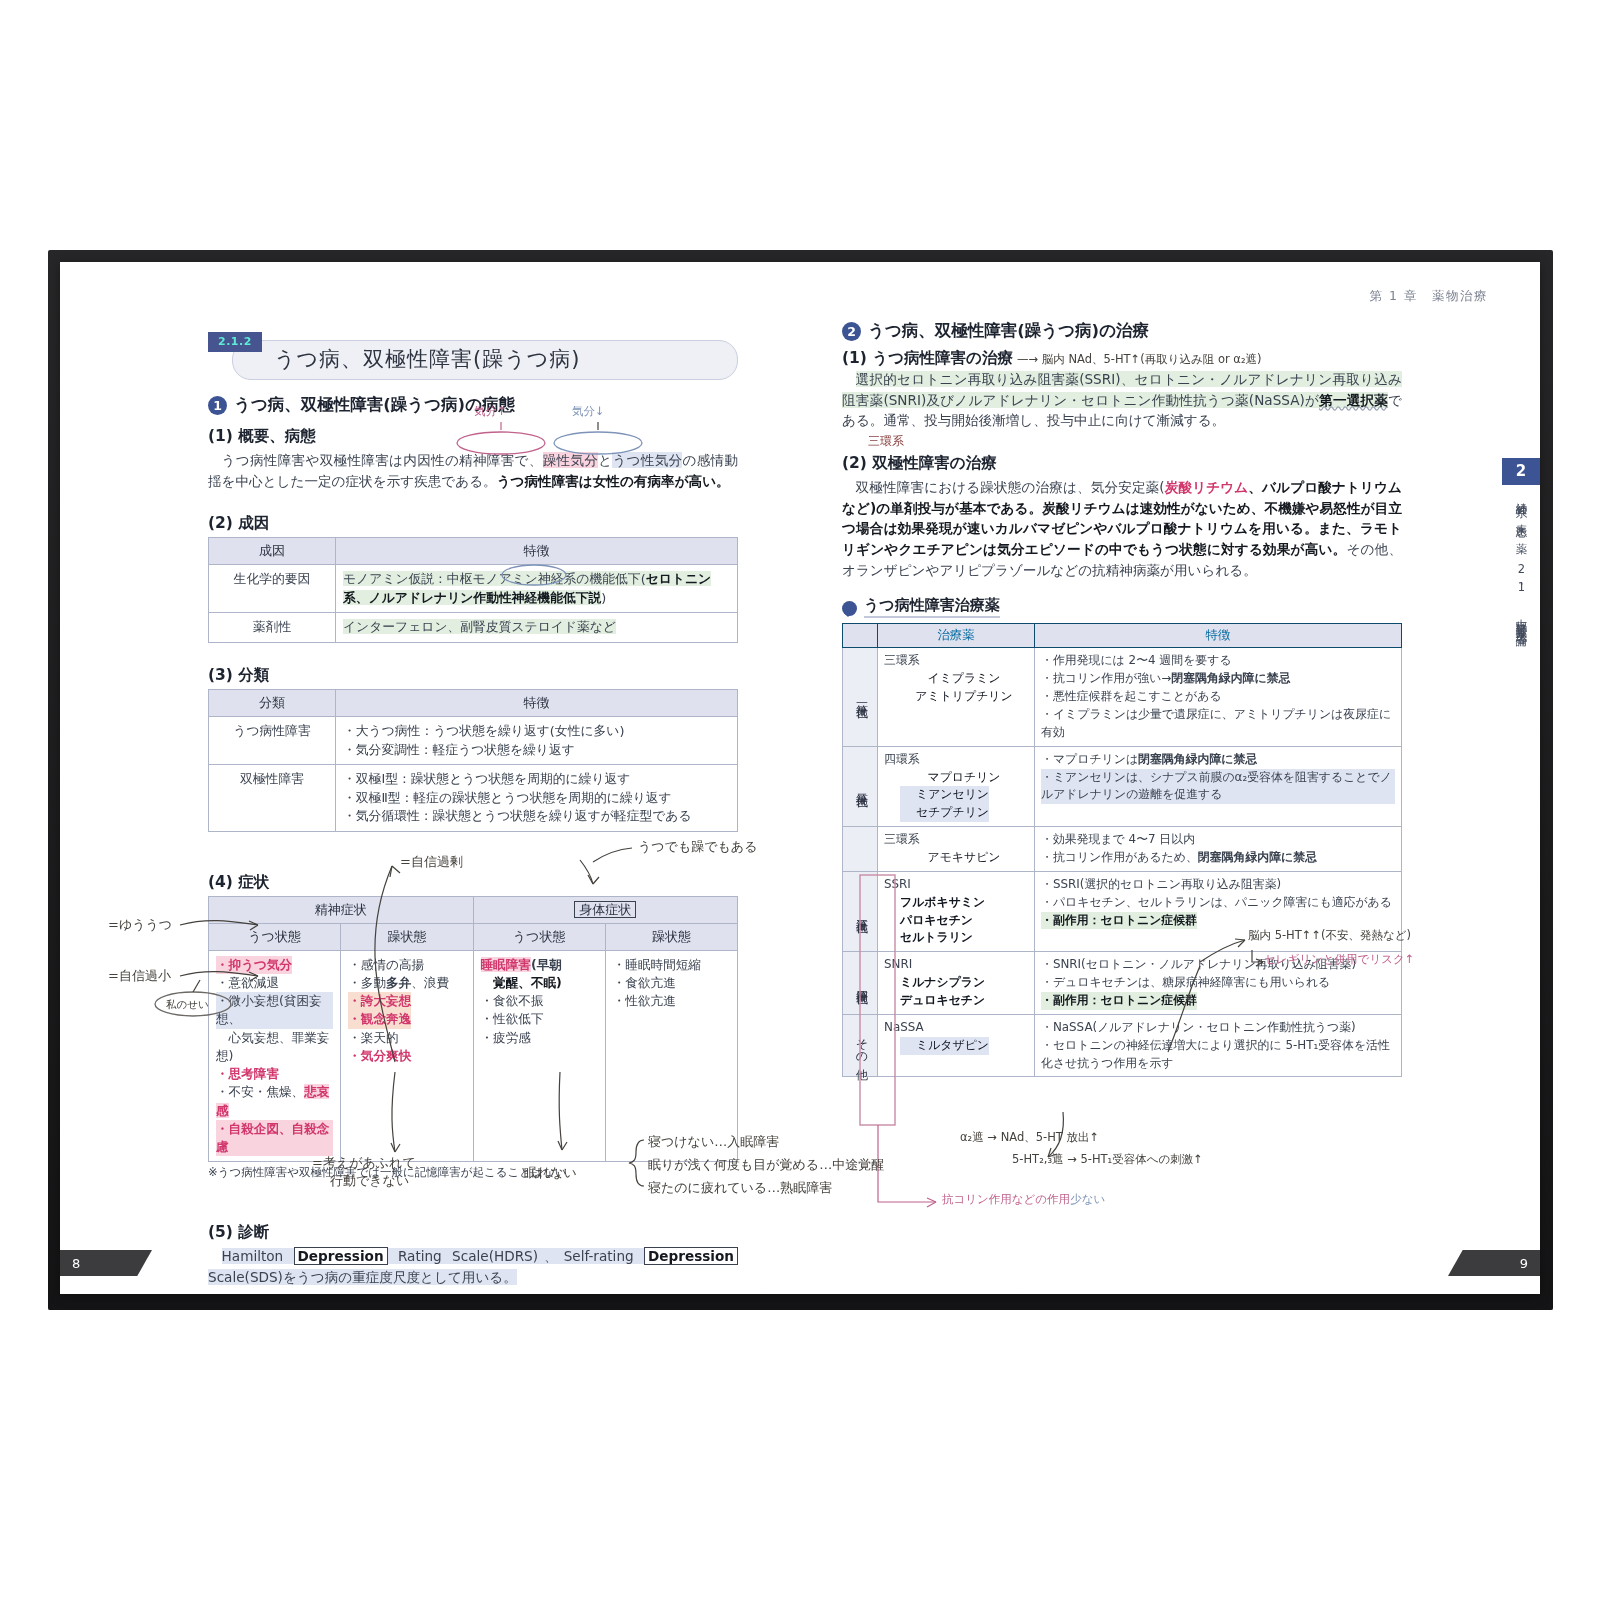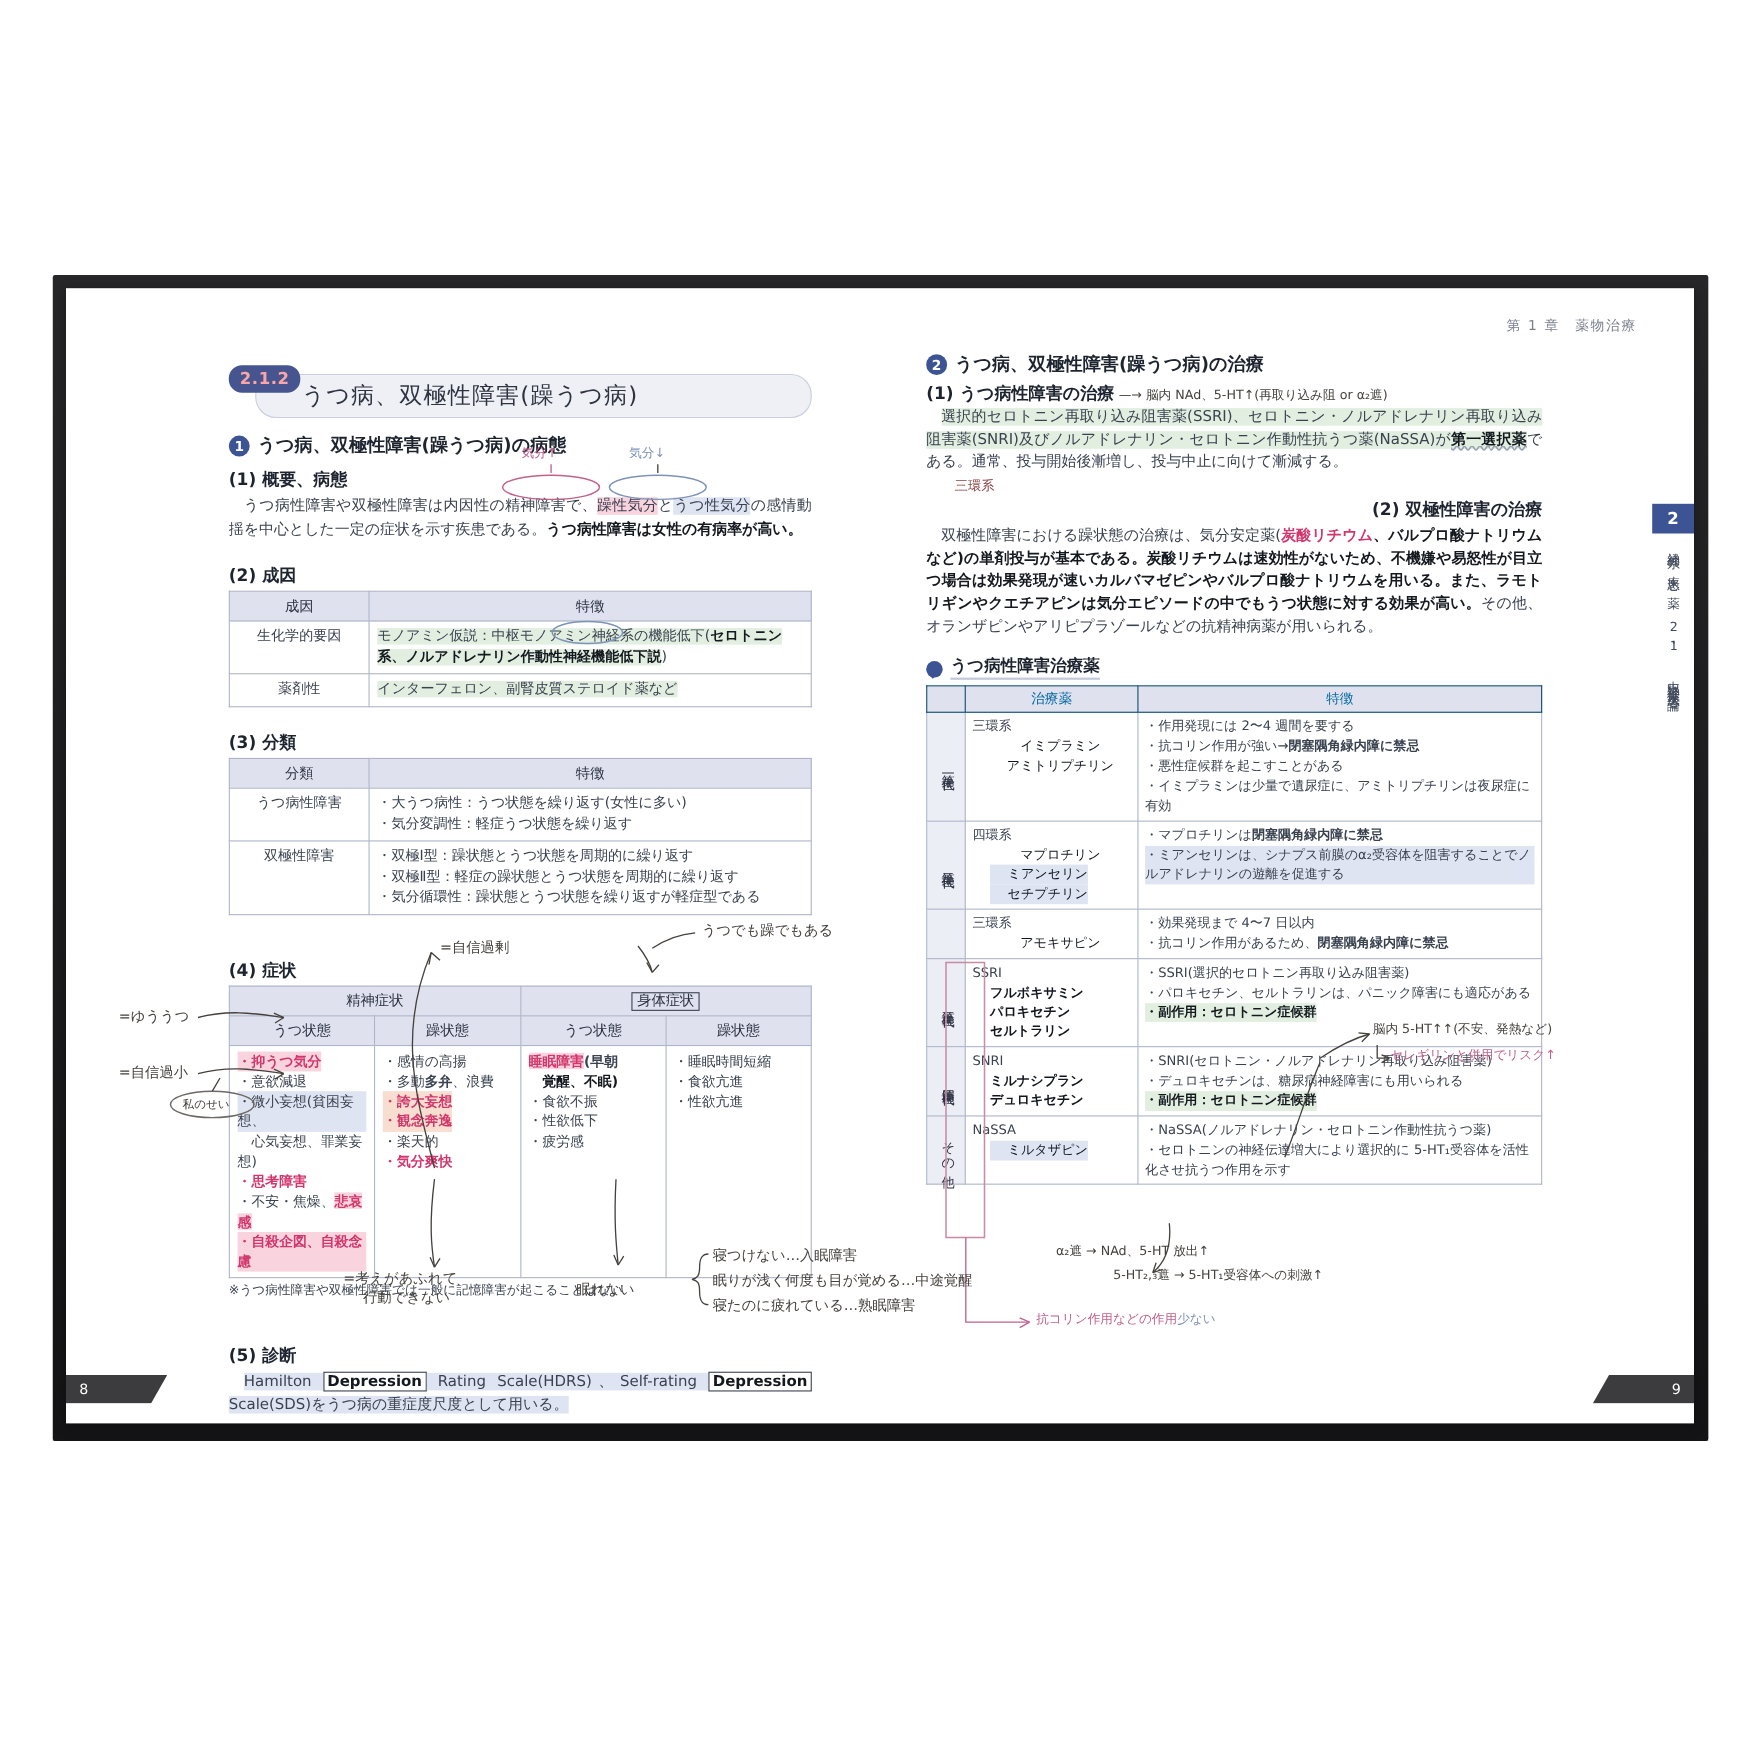--- a/index.html
+++ b/index.html
@@ -42,22 +42,22 @@
   .right-col{position:absolute;left:782px;top:58px;width:560px;}
 
   
   .sec-wrap{position:relative;height:48px;margin-bottom:14px;}
   .sec-pill{
     position:absolute;left:24px;top:8px;right:0;height:38px;
     background:#eef0f6;border:1px solid #c9cee0;border-radius:19px;
   }
   .sec-num{
     position:absolute;left:0;top:0;z-index:2;
-    background:#46548f;color:#fca5a5;font-weight:bold;font-size:15px;
-    padding:3px 10px 4px;border-radius:12px;letter-spacing:.5px;
+    background:#46548f;color:#5eead4;font-weight:bold;font-size:11px;
+    padding:3px 10px 4px;border-radius:0;letter-spacing:.5px;
   }
   .sec-title{
     position:absolute;left:66px;top:13px;z-index:2;
     font-size:21px;color:#2e3340;letter-spacing:1px;
   }
 
   
   .h-num{display:flex;align-items:center;gap:7px;margin:12px 0 4px;}
   .circ{
     width:19px;height:19px;border-radius:50%;background:#3d5494;color:#fff;
@@ -288,21 +288,21 @@
         <div class="h-para" style="margin:2px 0 0;">(1) うつ病性障害の治療</div>
         <div class="hand sm" style="position:static;">—→&nbsp;<span>脳内 NAd、5-HT↑(再取り込み阻 or α₂遮)</span></div>
       </div>
 
       <div class="body-t ind">
         <span class="hl-g">選択的セロトニン再取り込み阻害薬(SSRI)、セロトニン・ノルアドレナリン再取り込み阻害薬(SNRI)及びノルアドレナリン・セロトニン作動性抗うつ薬(NaSSA)が</span><span class="hl-g b wavy">第一選択薬</span><span>である。通常、投与開始後漸増し、投与中止に向けて漸減する。</span>
       </div>
 
       <div class="hand" style="position:static;margin:2px 0 0 26px;color:#8a4242;font-size:12px;">三環系</div>
 
-      <div class="h-para" style="margin-top:4px;text-align:right;">(2) 双極性障害の治療</div>
+      <div class="h-para" style="margin-top:4px;">(2) 双極性障害の治療</div>
       <div class="body-t ind">
         <span>双極性障害における躁状態の治療は、気分安定薬(</span><span class="red">炭酸リチウム</span><span class="b">、バルプロ酸ナトリウムなど)の単剤投与が基本である。炭酸リチウムは速効性がないため、不機嫌や易怒性が目立つ場合は効果発現が速いカルバマゼピンやバルプロ酸ナトリウムを用いる。また、</span><span class="b">ラモトリギンやクエチアピンは気分エピソードの中でもうつ状態に対する効果が高い。</span><span>その他、オランザピンやアリピプラゾールなどの抗精神病薬が用いられる。</span>
       </div>
 
       <div class="balloon">
         <span class="ic"></span>
         <span class="tt">うつ病性障害治療薬</span>
       </div>
 
       <table class="drug" style="border:1px solid #aeb5c8;">

